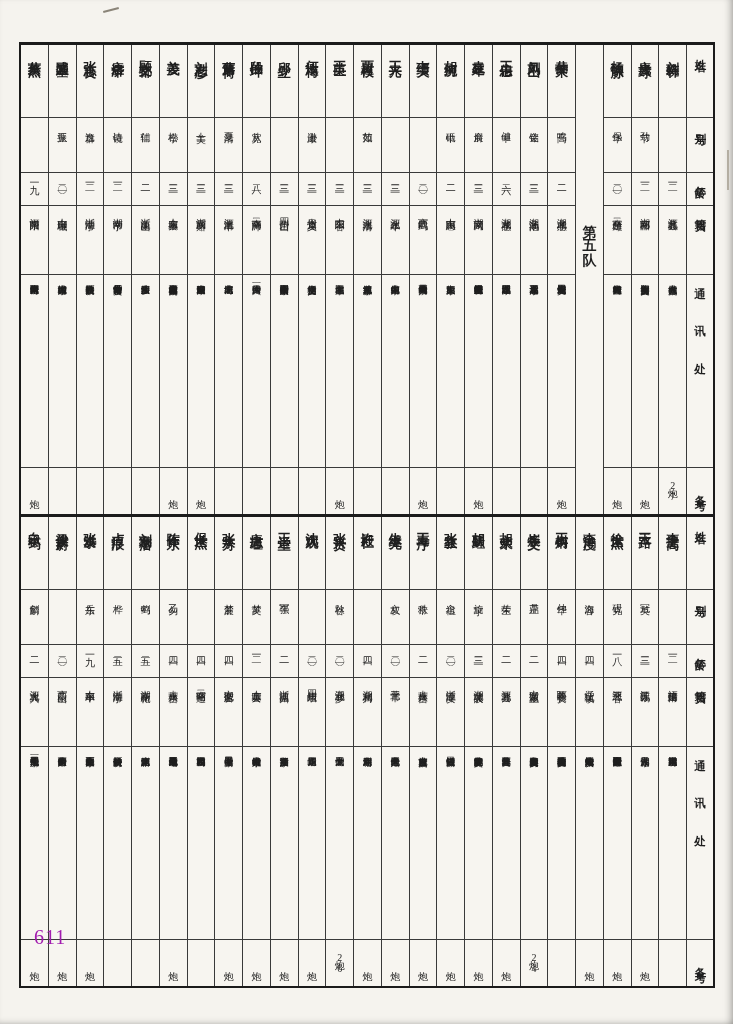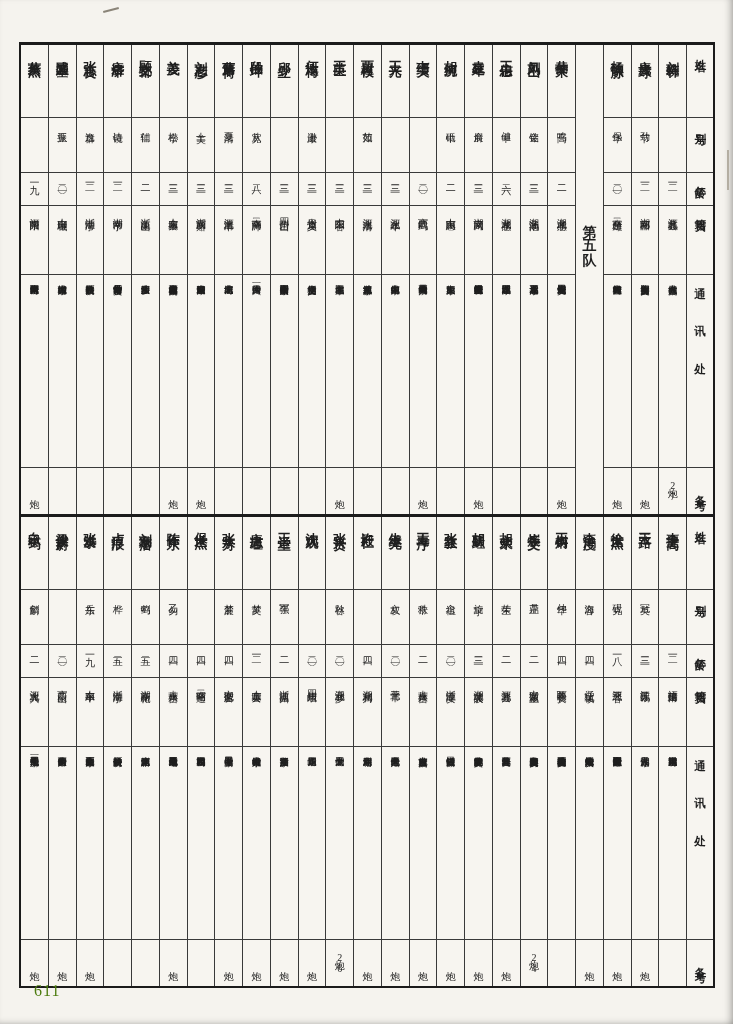--- a/index.html
+++ b/index.html
@@ -54,22 +54,22 @@
   .lab1{letter-spacing:7px;margin-top:7px;}
   .lab2{letter-spacing:1px;margin-top:3px;}
   .lab3{letter-spacing:12px;margin-top:8px;}
   .lab4{letter-spacing:38px;margin-top:14px;}
   .lab5{letter-spacing:5px;}
 
   .divider-col{justify-content:center;align-items:center;flex-direction:row;display:flex;}
   .divider-col .vtext{font-size:14px;font-weight:bold;letter-spacing:14px;margin-top:-90px;}
 
   .page-number{
-    position:absolute;left:34px;top:982px;
-    font-size:16px;letter-spacing:1px;color:#4d7c0f;
+    position:absolute;left:34px;top:926px;
+    font-size:20px;letter-spacing:1px;color:#a21caf;
   }
 </style>
 </head>
 <body>
 
 <div class="page">
 
   <div class="mark-a"></div>
   <div class="mark-b"></div>
 

